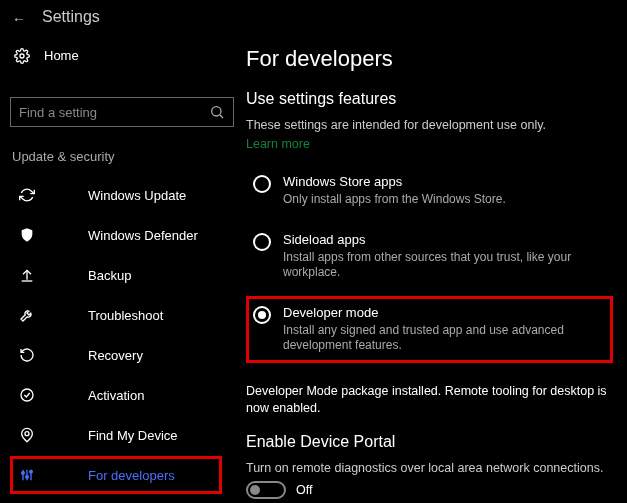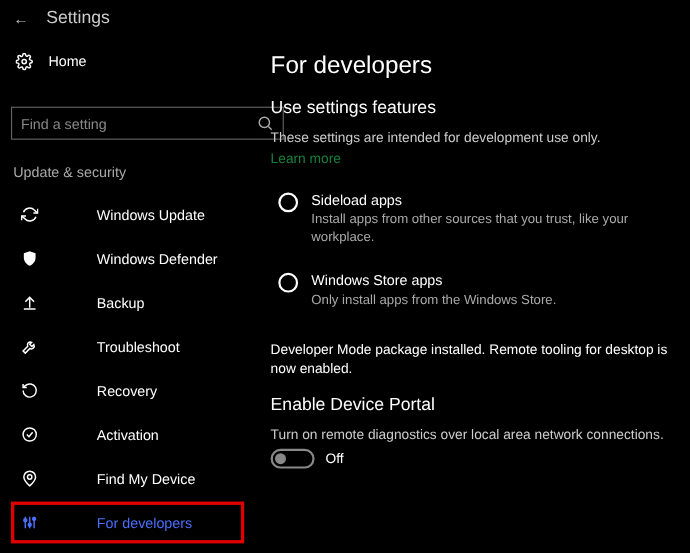--- a/index.html
+++ b/index.html
@@ -36,21 +36,21 @@
     padding: 6px 4px;
     margin-bottom: 25px;
   }
   .search-box {
     display: flex;
     align-items: center;
     justify-content: space-between;
     border: 1px solid #666;
     padding: 6px 8px;
     margin-bottom: 16px;
-    width: 248px;
+    width: 224px;
   }
   .search-box input {
     background: transparent;
     border: none;
     color: #aaa;
     outline: none;
     font-size: 13px;
     width: 170px;
   }
   .search-box input::placeholder { color: #888; }
@@ -270,33 +270,40 @@
   <div class="main">
     <h1>For developers</h1>
 
     <h2>Use settings features</h2>
     <div class="desc">These settings are intended for development use only.</div>
     <span class="link">Learn more</span>
 
     <div class="radio-option">
       <div class="radio-outer"></div>
       <div class="radio-texts">
+        <div class="radio-label">Windows Store apps</div>
+        <div class="radio-desc">Only install apps from the Windows Store.</div>
+      </div>
+    </div>
+
+    <div class="radio-option">
+      <div class="radio-outer"></div>
+      <div class="radio-texts">
         <div class="radio-label">Sideload apps</div>
         <div class="radio-desc">Install apps from other sources that you trust, like your workplace.</div>
       </div>
     </div>
 
-    <div class="radio-option">
-      <div class="radio-outer"></div>
+    <div class="radio-option highlight">
+      <div class="radio-outer checked"></div>
       <div class="radio-texts">
-        <div class="radio-label">Windows Store apps</div>
-        <div class="radio-desc">Only install apps from the Windows Store.</div>
+        <div class="radio-label">Developer mode</div>
+        <div class="radio-desc">Install any signed and trusted app and use advanced development features.</div>
       </div>
     </div>
-
 
     <div class="status">Developer Mode package installed.  Remote tooling for desktop is now enabled.</div>
 
     <h2>Enable Device Portal</h2>
     <div class="desc">Turn on remote diagnostics over local area network connections.</div>
     <div class="toggle-row">
       <div class="toggle"></div>
       <span class="toggle-label">Off</span>
     </div>
   </div>

